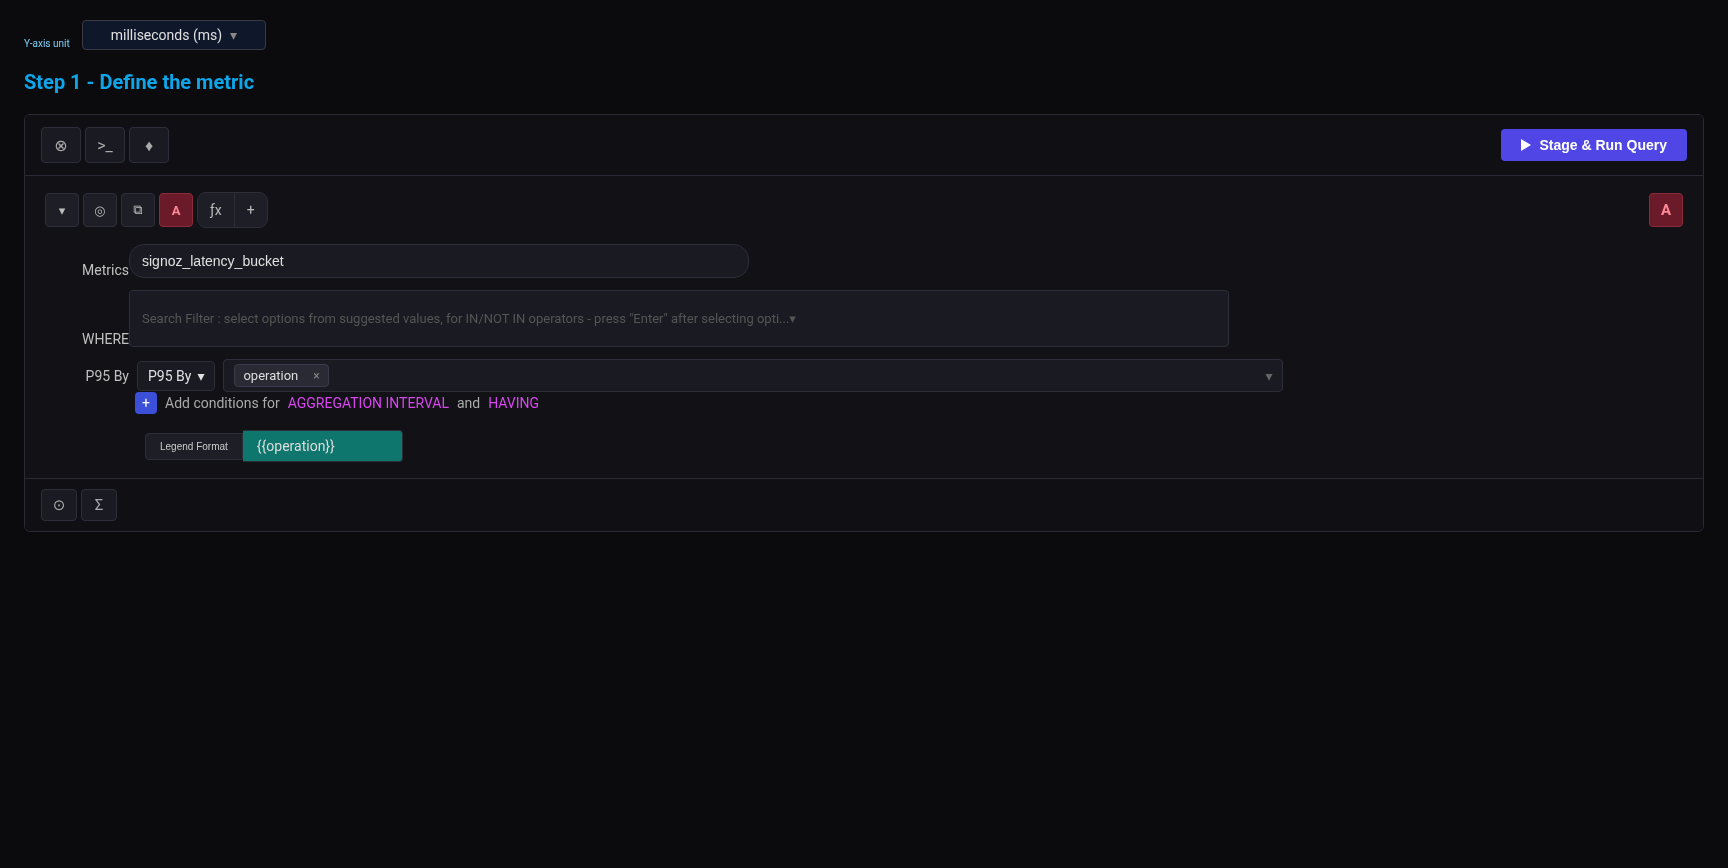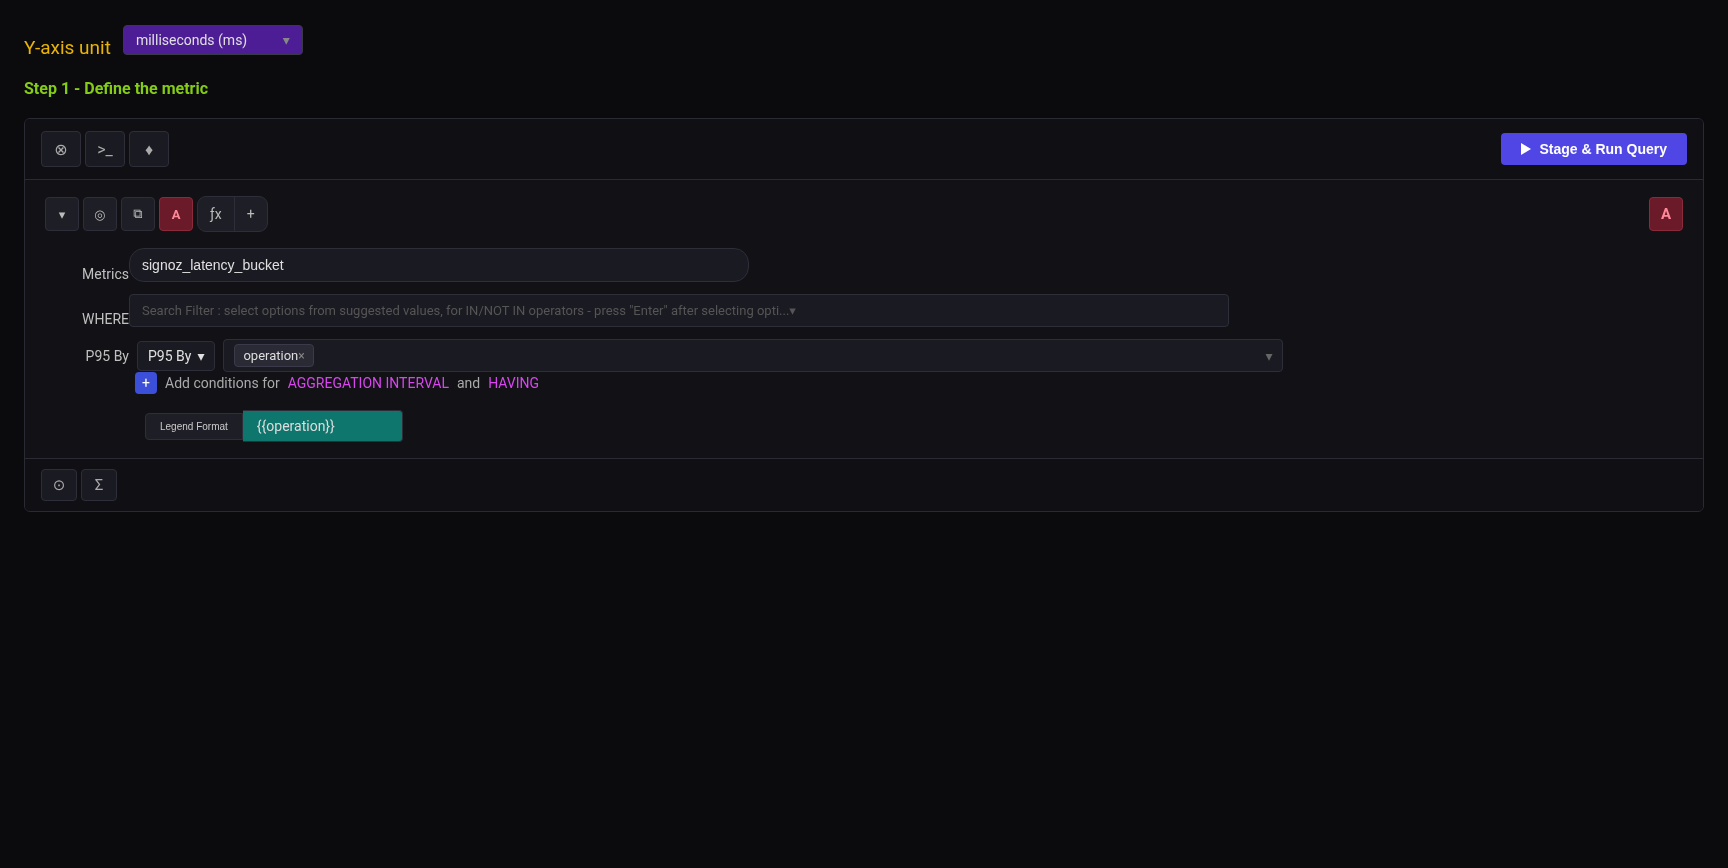--- a/index.html
+++ b/index.html
@@ -19,49 +19,49 @@
     }
 
     .y-axis-row {
       display: flex;
       align-items: center;
       gap: 12px;
       margin-bottom: 20px;
     }
 
     .y-axis-label {
-      color: #eab308;
-      font-size: 19px;
+      color: #7dd3fc;
+      font-size: 10px;
       white-space: nowrap;
       margin-top: 16px;
     }
 
     .select-box {
       display: flex;
       align-items: center;
-      background-color: #4c1d95;
+      background-color: #0f172a;
       border: 1px solid #3a3a45;
       border-radius: 4px;
-      padding: 6px 12px;
+      padding: 6px 28px;
       color: #e0e0e0;
       font-size: 14px;
       gap: 8px;
       cursor: pointer;
       min-width: 180px;
     }
 
     .select-box .chevron {
       margin-left: auto;
       color: #888;
     }
 
     .step-title {
-      font-size: 16px;
+      font-size: 20px;
       font-weight: 700;
-      color: #84cc16;
+      color: #0ea5e9;
       margin-bottom: 20px;
     }
 
     .main-panel {
       border: 1px solid #2a2a35;
       border-radius: 6px;
       background-color: #0f0f14;
       padding: 0;
       overflow: hidden;
     }
@@ -216,21 +216,21 @@
       color: #555;
     }
 
     .where-input {
       flex: 1;
       background-color: #1a1a22;
       border: 1px solid #2e2e3a;
       border-radius: 4px;
       color: #555;
       font-size: 14px;
-      padding: 8px 12px;
+      padding: 20px 12px;
       max-width: 1100px;
       display: flex;
       align-items: center;
       justify-content: space-between;
       cursor: text;
     }
 
     .p95-row {
       display: flex;
       align-items: center;
@@ -259,21 +259,21 @@
       background-color: #1a1a22;
       border: 1px solid #2e2e3a;
       border-radius: 4px;
       padding: 4px 10px;
       max-width: 1100px;
     }
 
     .tag-pill {
       display: flex;
       align-items: center;
-      gap: 0;
+      gap: 15px;
       background-color: #2a2a35;
       border: 1px solid #3a3a4a;
       border-radius: 4px;
       padding: 3px 8px;
       font-size: 13px;
       color: #ddd;
     }
 
     .tag-pill-close {
       color: #888;

